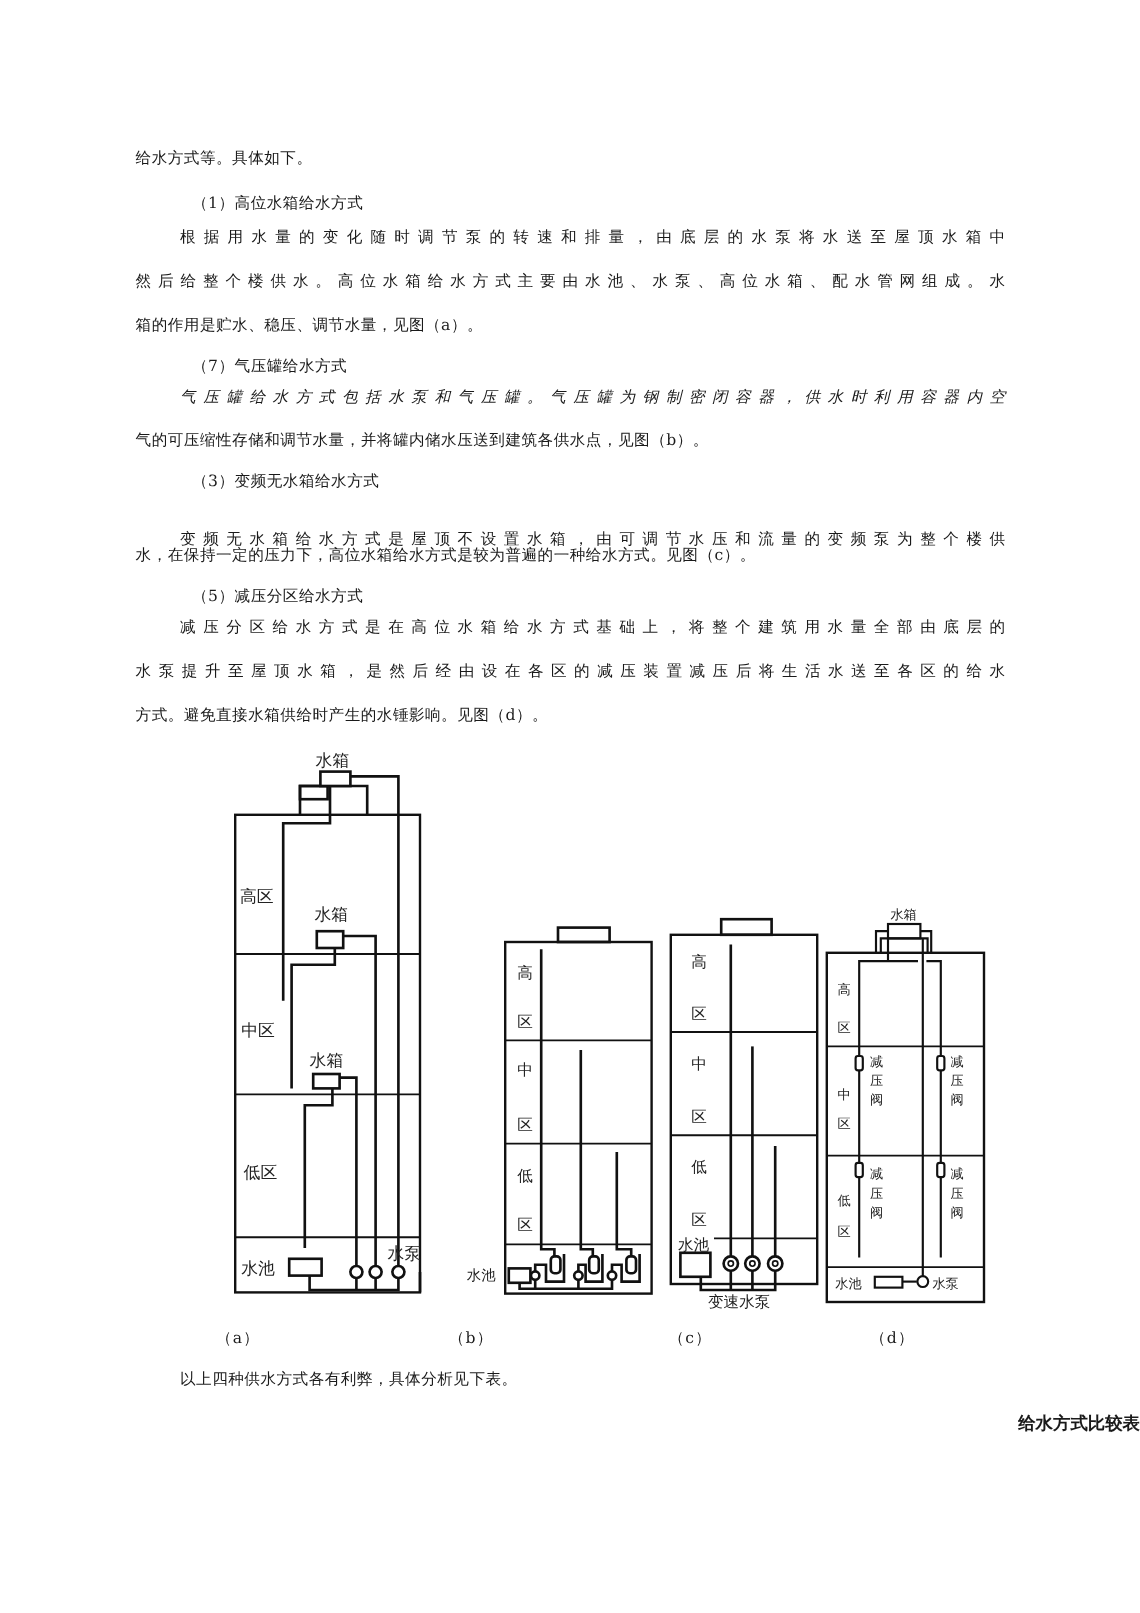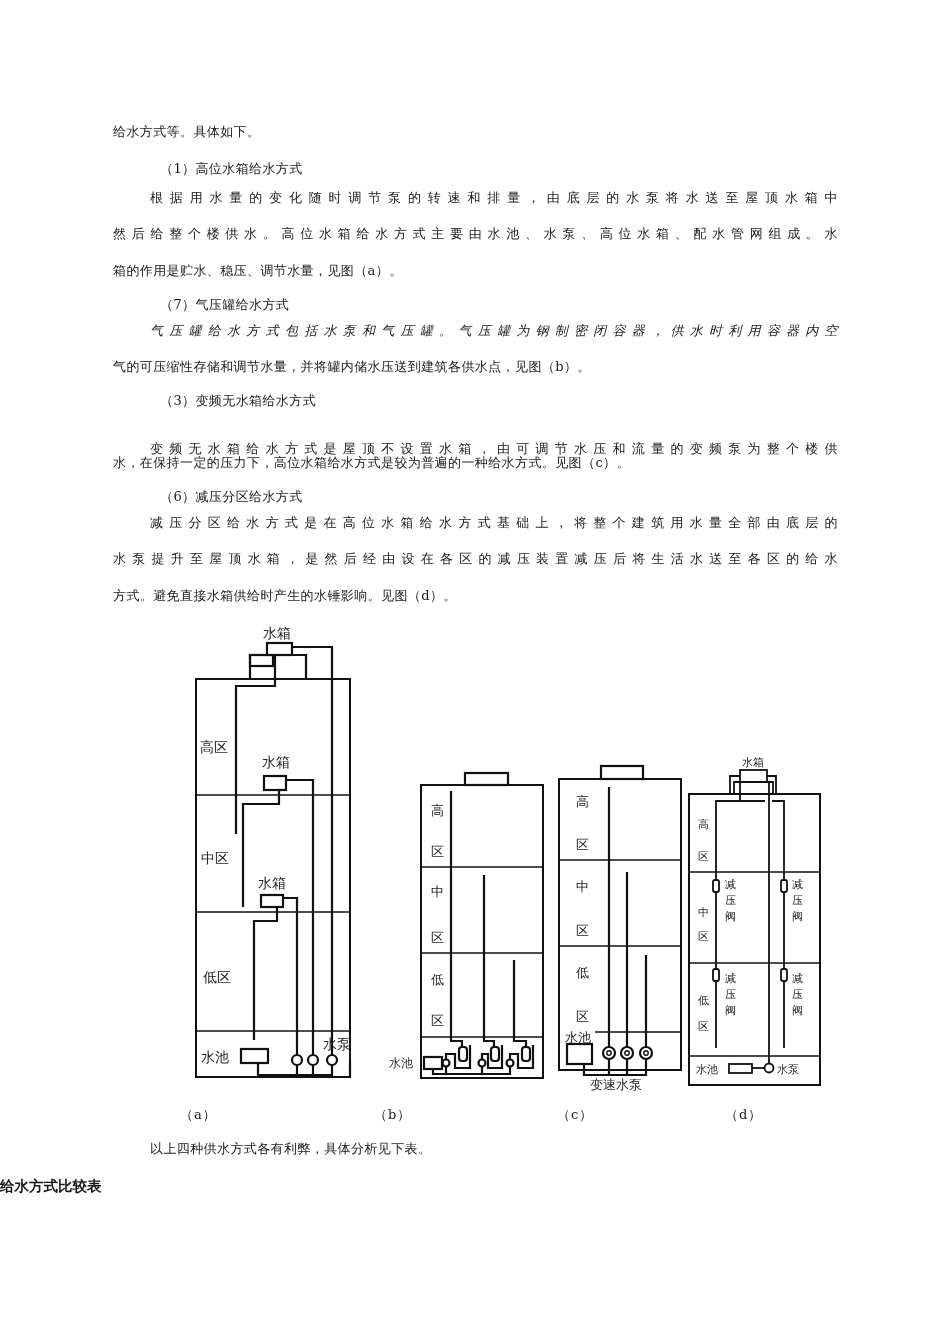--- a/index.html
+++ b/index.html
@@ -5,42 +5,42 @@
     html, body { margin: 0; padding: 0; background: #ffffff; }
     body { width: 950px; height: 1344px; position: relative; overflow: hidden;
            font-family: "DejaVu Serif", "Liberation Serif", serif; color: #1a1a1a; }
     .line { position: absolute; left: 113px; font-size: 13px; white-space: nowrap; letter-spacing: 0.4px; }
     .indent { left: 150px; }
     .head { left: 160px; }
     .just { width: 725px; text-align: justify; text-align-last: justify; }
     .fig { position: absolute; left: 0; top: 0; }
     .fig svg text { font-family: "DejaVu Sans", sans-serif; fill: #222; }
     .cap { position: absolute; top: 1106px; font-size: 13px; letter-spacing: 1px; }
-    .title { position: absolute; top: 1177px; left: 0; width: 950px; text-align: left;
+    .title { position: absolute; top: 1177px; left: 0; width: 950px; text-align: right;
              font-family: "DejaVu Sans", sans-serif; font-weight: bold; font-size: 14.5px; }
   </style>
 </head>
 <body>
 
 <div class="line" style="top:123px">给水方式等。具体如下。</div>
 
 <div class="line head" style="top:160px">（1）高位水箱给水方式</div>
 <div class="line indent" style="top:189px; width:688px; text-align:justify; text-align-last:justify;">根据用水量的变化随时调节泵的转速和排量，由底层的水泵将水送至屋顶水箱中</div>
 <div class="line just" style="top:225px">然后给整个楼供水。高位水箱给水方式主要由水池、水泵、高位水箱、配水管网组成。水</div>
 <div class="line" style="top:262px">箱的作用是贮水、稳压、调节水量，见图（a）。</div>
 
 <div class="line head" style="top:296px">（7）气压罐给水方式</div>
 <div class="line indent" style="top:322px; width:688px; text-align:justify; text-align-last:justify;font-style:italic;">气压罐给水方式包括水泵和气压罐。气压罐为钢制密闭容器，供水时利用容器内空</div>
 <div class="line" style="top:358px">气的可压缩性存储和调节水量，并将罐内储水压送到建筑各供水点，见图（b）。</div>
 
 <div class="line head" style="top:392px">（3）变频无水箱给水方式</div>
 <div class="line indent" style="top:404px; width:688px; text-align:justify; text-align-last:justify;margin-top:36px;">变频无水箱给水方式是屋顶不设置水箱，由可调节水压和流量的变频泵为整个楼供</div>
 <div class="line" style="top:454px">水，在保持一定的压力下，高位水箱给水方式是较为普遍的一种给水方式。见图（c）。</div>
 
-<div class="line head" style="top:488px">（6）减压分区给水方式</div>
+<div class="line head" style="top:488px">（5）减压分区给水方式</div>
 <div class="line indent" style="top:514px; width:688px; text-align:justify; text-align-last:justify;">减压分区给水方式是在高位水箱给水方式基础上，将整个建筑用水量全部由底层的</div>
 <div class="line just" style="top:550px">水泵提升至屋顶水箱，是然后经由设在各区的减压装置减压后将生活水送至各区的给水</div>
 <div class="line" style="top:587px">方式。避免直接水箱供给时产生的水锤影响。见图（d）。</div>
 
 <div class="fig">
 <svg width="950" height="1344" xmlns="http://www.w3.org/2000/svg" stroke="#111" fill="none" stroke-width="2.2">
 
   <g>
 
     <rect x="196" y="679" width="154" height="398" stroke-width="2"></rect>

